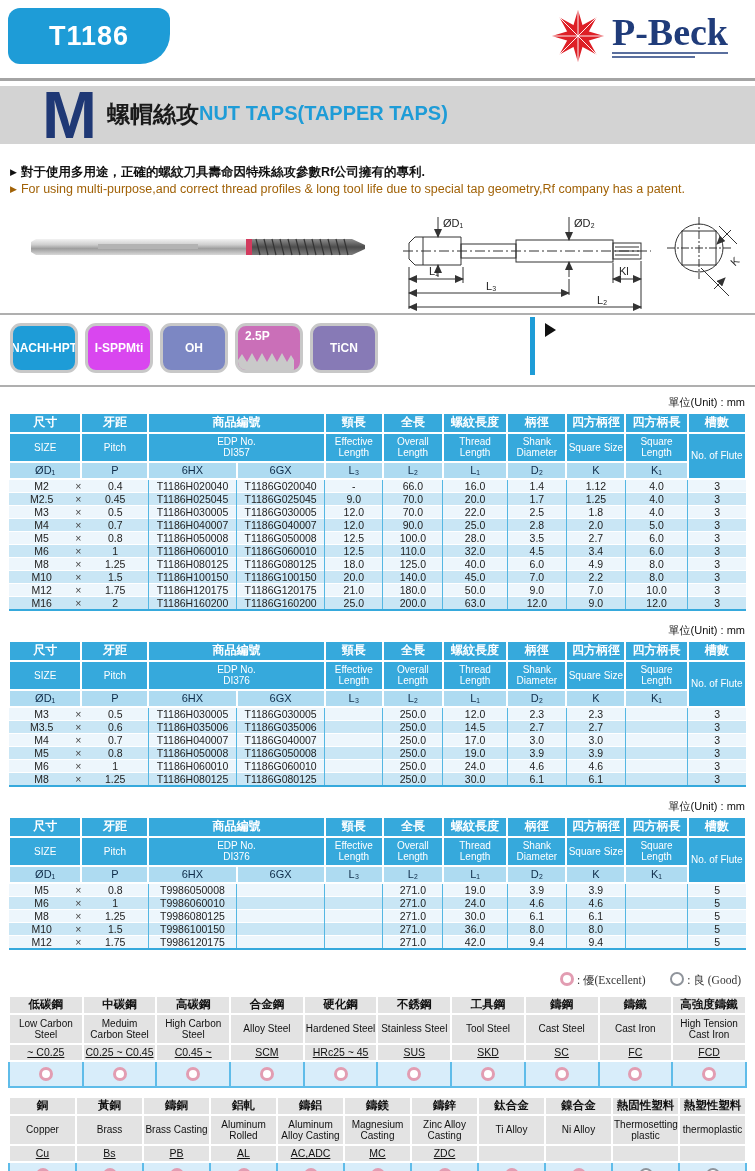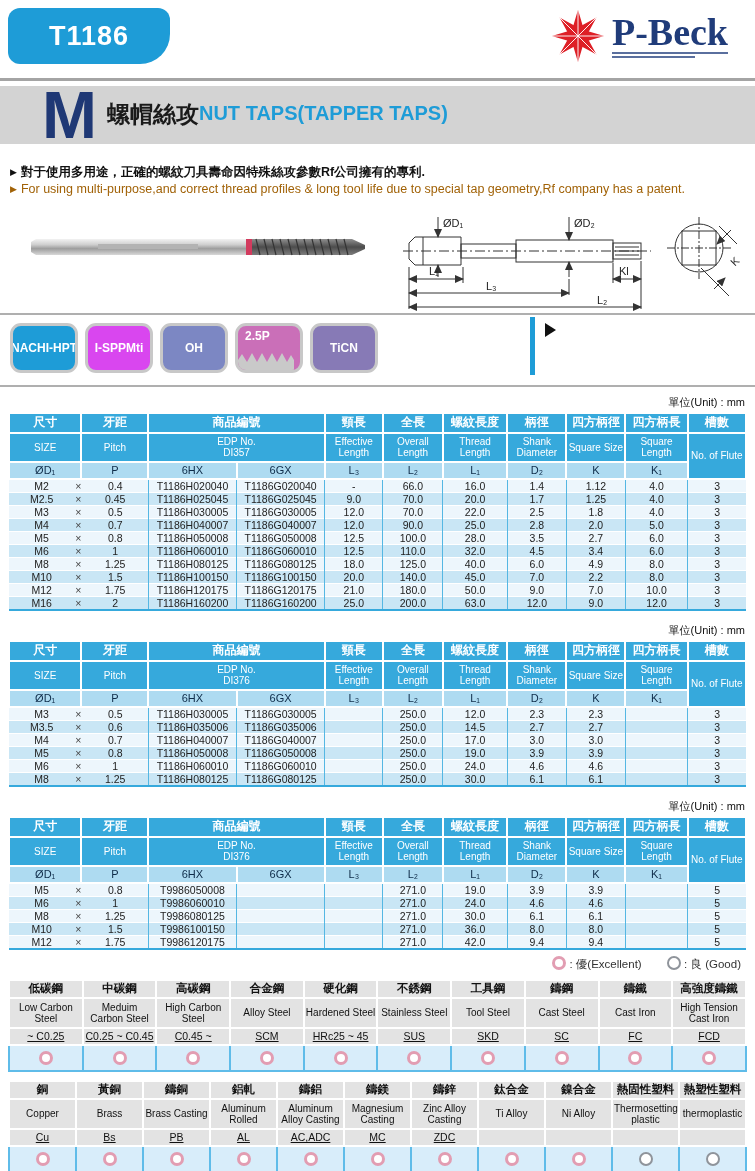--- a/index.html
+++ b/index.html
@@ -62,21 +62,21 @@
     border-top:1.5px solid #fff;border-left:1.5px solid #55B7E3;color:#222;}
   table.mt td:first-child{border-left:none;}
   table.mt tr:nth-child(odd) td{background:#EDF6FC;}
   table.mt tr:nth-child(even) td{background:#C9E6F5;}
   table.mt td.sp{padding:0 6px;}
   table.mt td.sp .inner{display:flex;width:100%;}
   table.mt td.sp .s{width:42%;text-align:center;}
   table.mt td.sp .x{width:16%;text-align:center;color:#444;}
   table.mt td.sp .p2{width:42%;text-align:center;}
   
-  .legend{margin:6px 14px 2px 0;text-align:right;font-size:11.5px;color:#333;}
+  .legend{margin:22px 14px 2px 0;text-align:right;font-size:11.5px;color:#333;font-family:Liberation Serif, serif;}
   .legend .item{margin-left:22px;white-space:nowrap;}
   .ring{display:inline-block;border-radius:50%;vertical-align:-2px;background:#fff;}
   .ring.ex{width:8px;height:8px;border:3px solid #E29DB2;}
   .ring.gd{width:10px;height:10px;border:2px solid #8F949B;}
   
   table.mat{border-collapse:collapse;table-layout:fixed;margin:7px 8px 0 8px;width:739px;}
   table.mat td{border:2px solid #fff;background:#E3E3E3;text-align:center;padding:0 1px;color:#111;}
   table.mat tr.m-zh td{height:16px;font-size:11.5px;font-weight:bold;}
   table.mat tr.m-en td{height:28px;font-size:10px;line-height:1.1;}
   table.mat tr.m-code td{height:15px;font-size:10.5px;text-decoration:underline;}

